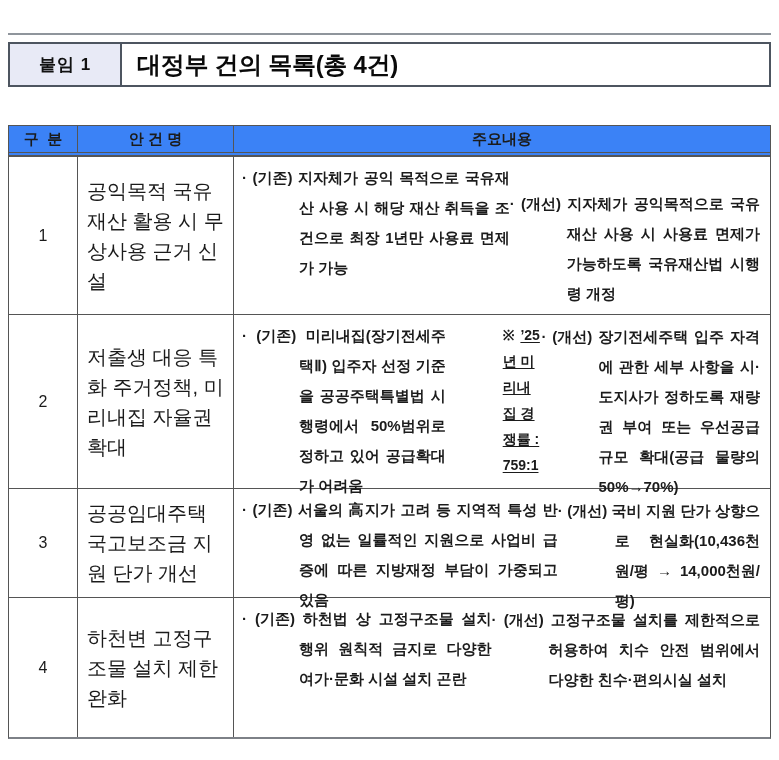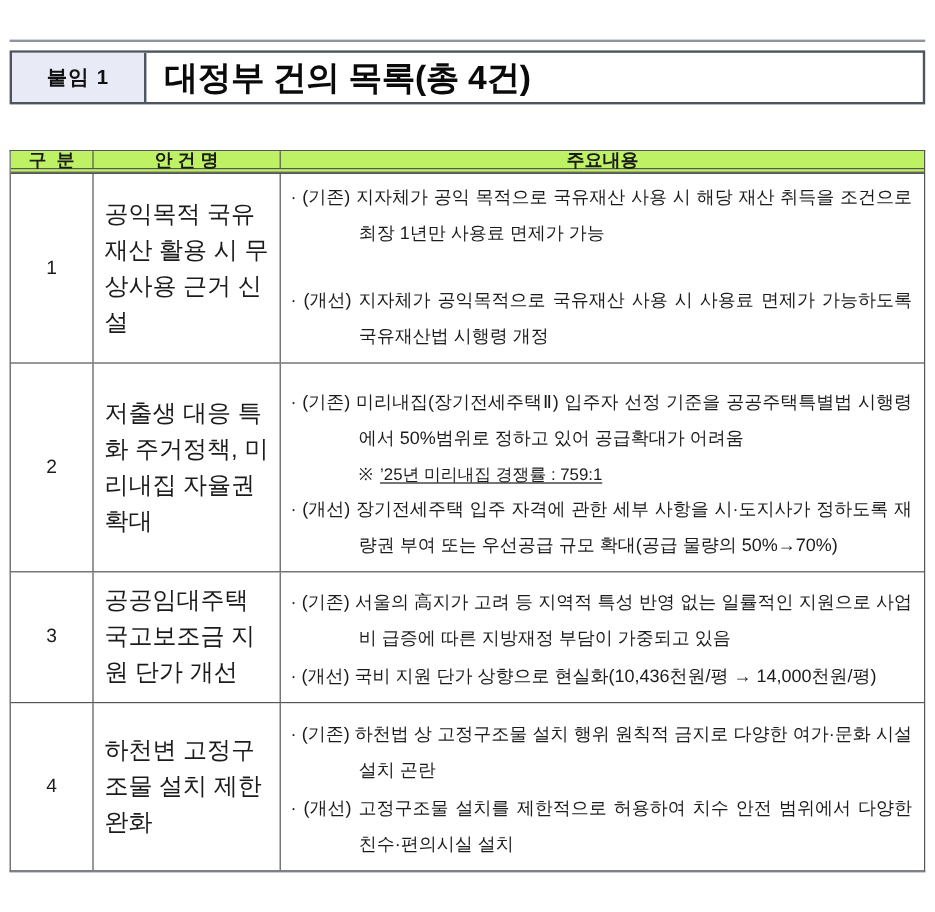--- a/index.html
+++ b/index.html
@@ -28,35 +28,35 @@
     width:112px;
     background:#e8eaf6;
     border-right:2px solid #4d5560;
     display:flex; align-items:center; justify-content:center;
     font-weight:bold; font-size:17px; letter-spacing:1px;
     color:#111;
   }
   .header-title {
     flex:1; display:flex; align-items:center;
     padding-left:15px;
-    font-weight:bold; font-size:28px; letter-spacing:-0.3px;
+    font-weight:bold; font-size:24px; letter-spacing:-0.3px;
     color:#0a0a0a;
   }
 
   .gov-table {
     position:absolute; left:8px; right:8px; top:125px;
     border:1px solid #555;
     border-bottom:2px solid #7d8187;
     background:#fff;
   }
   .trow { display:flex; align-items:stretch; }
   .trow + .trow { border-top:1px solid #555; }
   .thead {
-    height:18px;
-    background:#bef264;
+    height:30px;
+    background:#3b82f6;
     border-bottom:4px double #555;
   }
   .thead .hcell {
     display:flex; align-items:center; justify-content:center;
     font-weight:bold; font-size:15px; color:#1b1b1b;
     white-space:pre;
   }
   .col-no   { width:69px;  border-right:1px solid #555; display:flex; align-items:center; justify-content:center; }
   .col-agenda { width:156px; border-right:1px solid #555; display:flex; align-items:center; }
   .col-content { flex:1; }
@@ -67,22 +67,22 @@
   .r4 { height:140px; }
 
   .cell-no { font-size:16px; }
   .cell-agenda {
     padding:0 9px;
     font-size:20px; line-height:30px;
     text-align:left;
   }
   .cell-content {
     padding:6px 10px 6px 8px;
-    display:flex; flex-direction:column; justify-content:flex-end;
-    font-size:15px; line-height:30px;
+    display:flex; flex-direction:row; justify-content:space-between;
+    font-size:15px; line-height:30px;font-weight:bold;
   }
   .bullet {
     margin:0;
     padding-left:57px; text-indent:-57px;
     text-align:justify;
   }
   .bullet.gap { margin-top:26px; }
   .bullet.tight { margin-top:1px; }
   .note {
     margin:1px 0;

